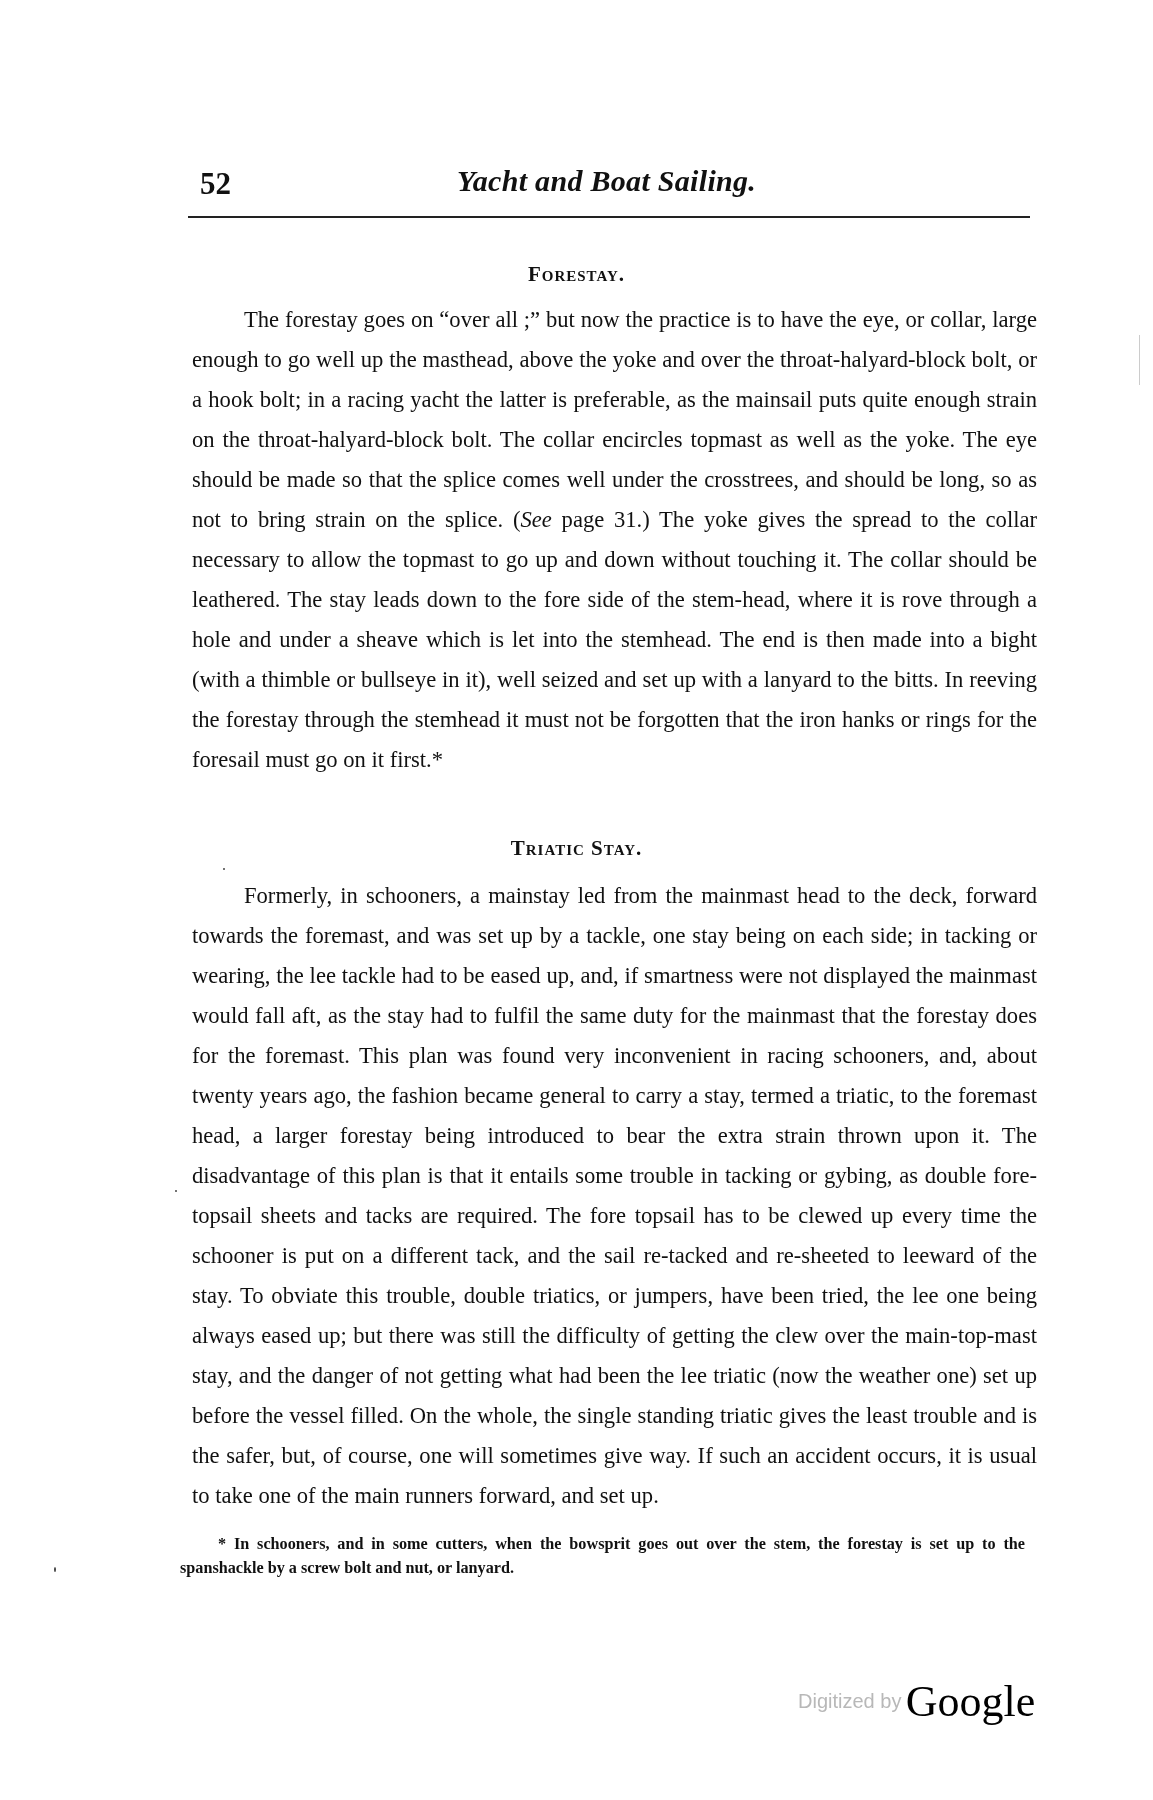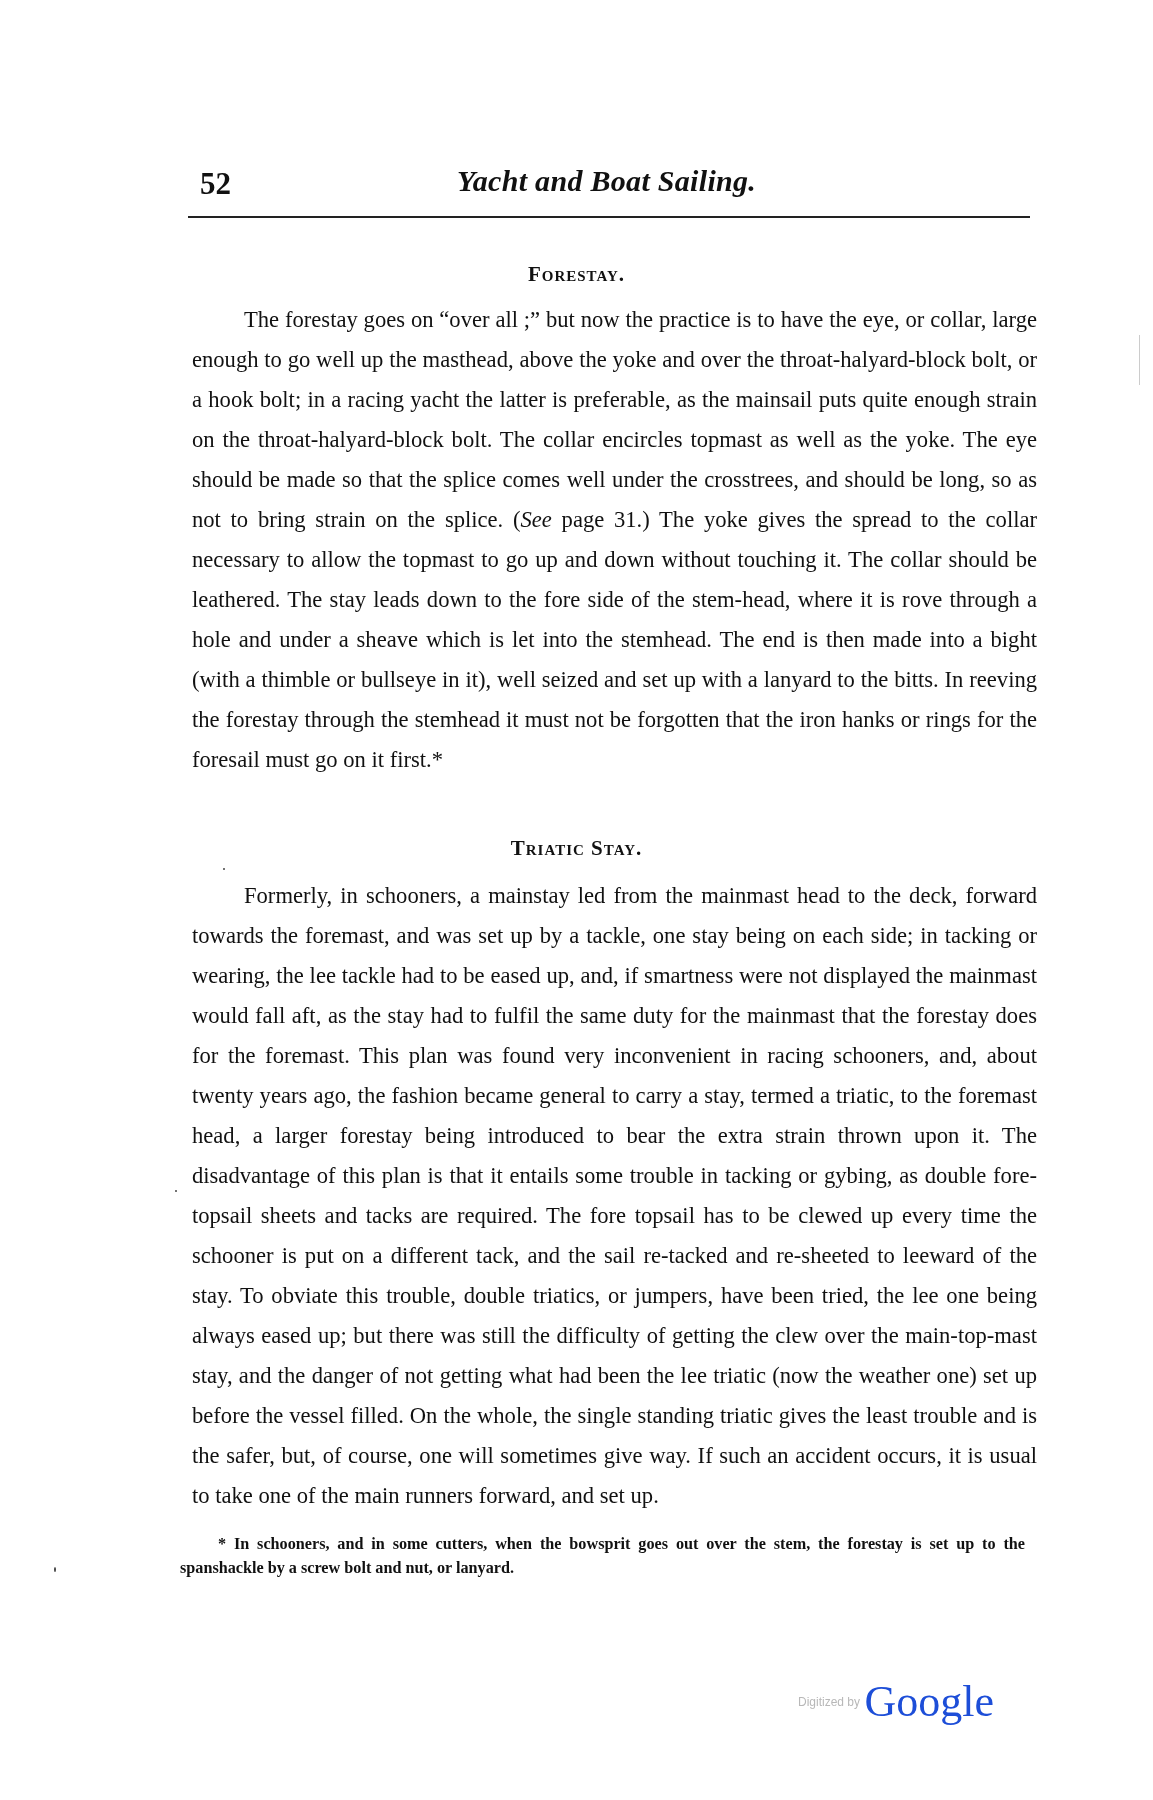--- a/index.html
+++ b/index.html
@@ -33,22 +33,22 @@
   }
   .footnote {
     position:absolute; left:180px; width:845px; top:1532px;
     font-family:"Liberation Serif", serif; font-weight:bold;
     font-size:16.2px; line-height:24px; text-align:justify; text-indent:38px; margin:0;
   }
   .watermark {
     position:absolute; left:798px; top:1676px; color:#b8b8b8;
     font-family:"Liberation Sans", sans-serif;
   }
-  .watermark .prefix { font-size:12px; vertical-align:middle; }
-  .watermark .brand { font-family:"Liberation Serif", serif; font-size:44px; vertical-align:middle; color:#1d4ed8; }
+  .watermark .prefix { font-size:20px; vertical-align:middle; }
+  .watermark .brand { font-family:"Liberation Serif", serif; font-size:44px; vertical-align:middle; color:#000000; }
   .speck { position:absolute; background:#444; border-radius:50%; }
 </style>
 </head>
 <body>
 
 <div>
 
   <span class="page-number">52</span>
   <div class="running-title">Yacht and Boat Sailing.</div>
   <div class="rule"></div>

